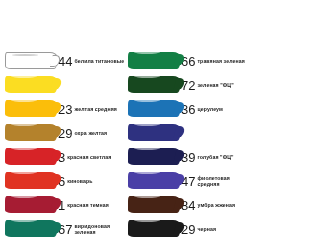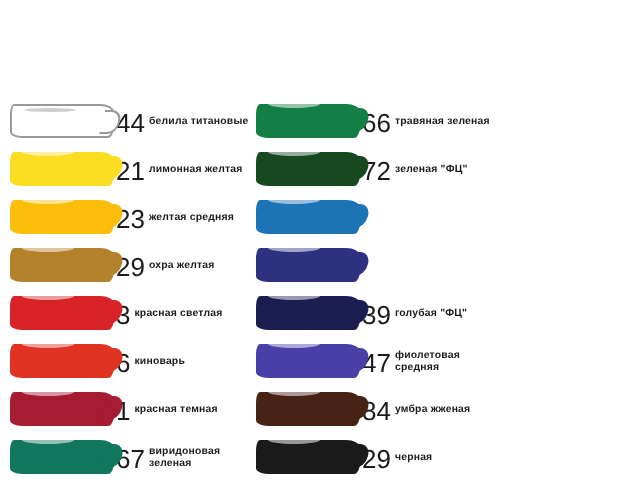--- a/index.html
+++ b/index.html
@@ -121,24 +121,20 @@
         </div>
         <div class="label">
           <span class="code">44</span>
           <span class="name">белила титановые</span>
         </div>
       </div>
       <div class="swatch-row">
         <div class="swatch-wrap">
           <div class="swatch" style="background: rgb(251, 221, 34);"></div>
         </div>
-        <div class="label">
-          <span class="code">21</span>
-          <span class="name">лимонная желтая</span>
-        </div>
       </div>
       <div class="swatch-row">
         <div class="swatch-wrap">
           <div class="swatch" style="background: rgb(251, 190, 10);"></div>
         </div>
         <div class="label">
           <span class="code">23</span>
           <span class="name">желтая средняя</span>
         </div>
       </div>
@@ -203,20 +199,24 @@
           <div class="swatch" style="background: rgb(23, 72, 31);"></div>
         </div>
         <div class="label">
           <span class="code">72</span>
           <span class="name">зеленая "ФЦ"</span>
         </div>
       </div>
       <div class="swatch-row">
         <div class="swatch-wrap">
           <div class="swatch" style="background: rgb(28, 115, 182);"></div>
+        </div>
+        <div class="label">
+          <span class="code">36</span>
+          <span class="name">церулеум</span>
         </div>
       </div>
       <div class="swatch-row">
         <div class="swatch-wrap">
           <div class="swatch" style="background: rgb(46, 49, 128);"></div>
         </div>
       </div>
       <div class="swatch-row">
         <div class="swatch-wrap">
           <div class="swatch" style="background: rgb(28, 30, 82);"></div>

